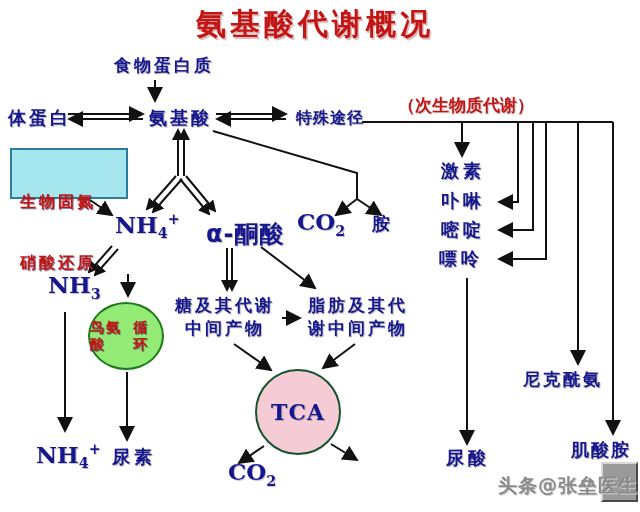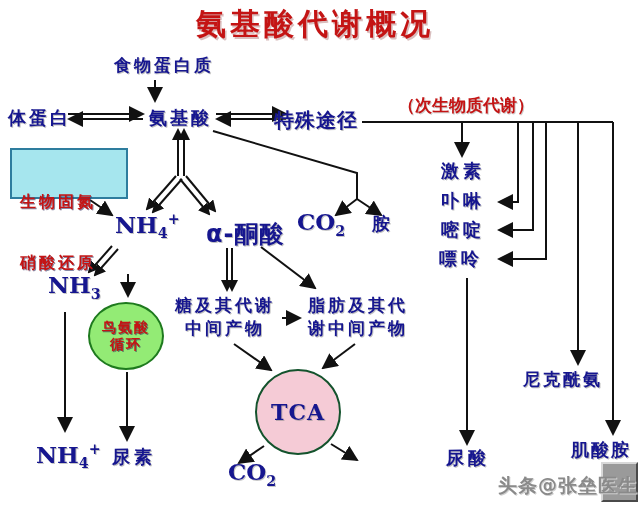--- a/index.html
+++ b/index.html
@@ -16,21 +16,21 @@
   .formula sup{font-size:62%;}
   .title{font-size:30px;letter-spacing:4px;font-weight:bold;
          text-shadow:1.5px 1.5px 0 rgba(170,110,110,0.45);}
   .centered{text-align:center;}
   .fix-box{position:absolute;left:10px;top:148px;width:106px;height:45px;
            background:#A6E6EE;border:2px solid #2E7D9E;padding:2px 0 0 8px;}
   .fix-box .ln{display:block;font-size:16px;font-weight:bold;color:#C41414;
                letter-spacing:3px;text-shadow:1px 1px 0 rgba(40,40,90,0.55);margin-top:40px;}
   .ornithine{position:absolute;left:88px;top:302px;width:72px;height:64px;
              background:#93EB75;border:2px solid #1E7A1E;border-radius:50%;
-             display:flex;flex-direction:column;align-items:center;justify-content:center;}
+             display:flex;flex-direction:row;align-items:center;justify-content:center;}
   .ornithine .ln{font-size:14px;font-weight:bold;color:#C41414;letter-spacing:2px;
                  text-shadow:1px 1px 0 rgba(40,40,90,0.55);line-height:1.25;}
   .tca-circle{position:absolute;left:255px;top:369px;width:82px;height:82px;
               background:#F5CBD6;border:2px solid #14532d;border-radius:50%;
               display:flex;align-items:center;justify-content:center;}
   .tca-circle .tca-label{font-family:"DejaVu Serif",serif;font-size:22px;font-weight:bold;
               color:#16168F;letter-spacing:1px;text-shadow:1px 1px 0 rgba(130,130,130,0.5);}
   .watermark{position:absolute;left:498px;top:473px;font-size:19px;font-weight:bold;
              color:#8A8A8A;letter-spacing:1px;text-shadow:1px 1px 0 #d0d0d0;}
   .wm-badge{position:absolute;left:601px;top:462px;width:33px;height:36px;
@@ -106,21 +106,21 @@
       <line x1="264" y1="446" x2="239" y2="463" marker-end="url(#ah)"></line>
       <line x1="331" y1="444" x2="357" y2="460" marker-end="url(#ah)"></line>
     </g>
   </svg>
 
   <div class="node title red" style="left:196px;top:7px">氨基酸代谢概况</div>
 
   <div class="node cn" style="left:114px;top:56px;font-size:17px">食物蛋白质</div>
   <div class="node cn" style="left:8px;top:108px;font-size:18px">体蛋白</div>
   <div class="node cn" style="left:149px;top:108px;font-size:18px">氨基酸</div>
-  <div class="node cn" style="left:274px;top:109px;font-size:20px;letter-spacing:1px">特殊途径</div>
+  <div class="node cn" style="left:296px;top:109px;font-size:16px;letter-spacing:1px">特殊途径</div>
   <div class="node red" style="left:398px;top:96px;font-size:17px;font-weight:bold">（次生物质代谢）</div>
 
   <div class="fix-box">
     <span class="ln">生物固氮</span>
     <span class="ln">硝酸还原</span>
   </div>
 
   <div class="node formula" style="left:115px;top:211px;font-size:23px"><span>NH</span><sub>4</sub><sup>+</sup></div>
   <div class="node cn" style="left:206px;top:221px;font-size:24px;letter-spacing:1px">α-酮酸</div>
   <div class="node formula" style="left:297px;top:209px;font-size:23px"><span>CO</span><sub>2</sub></div>

